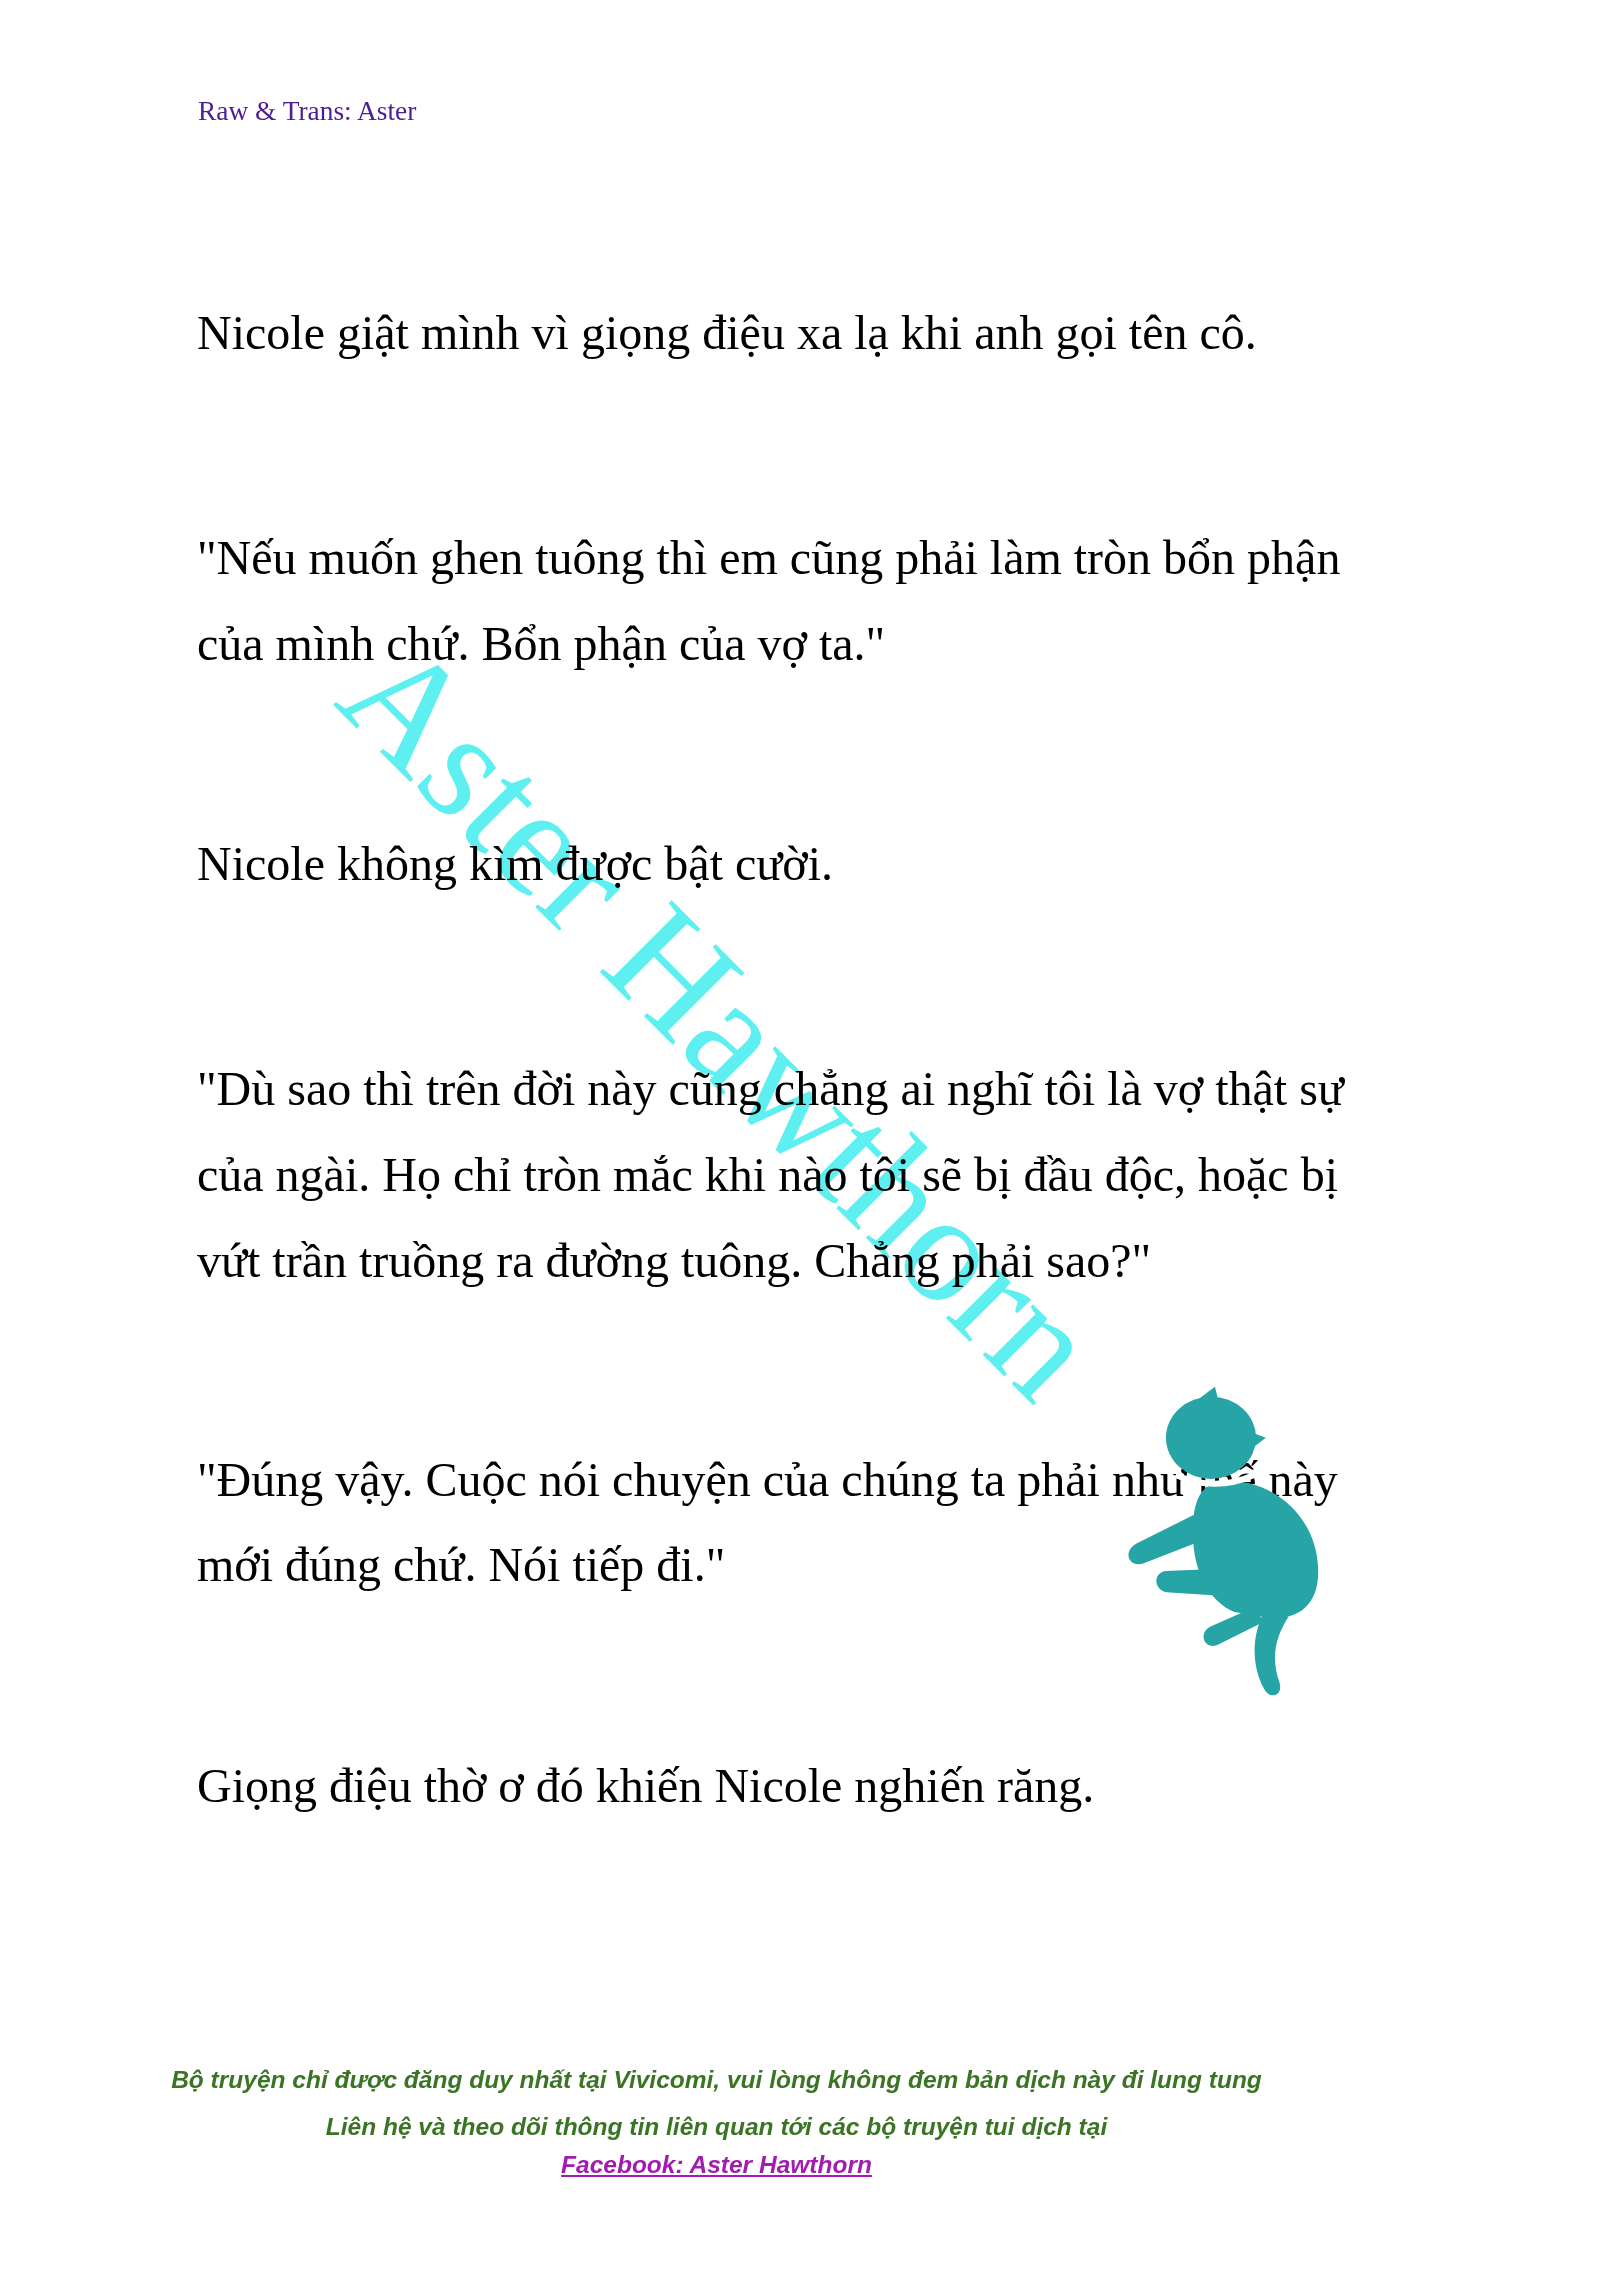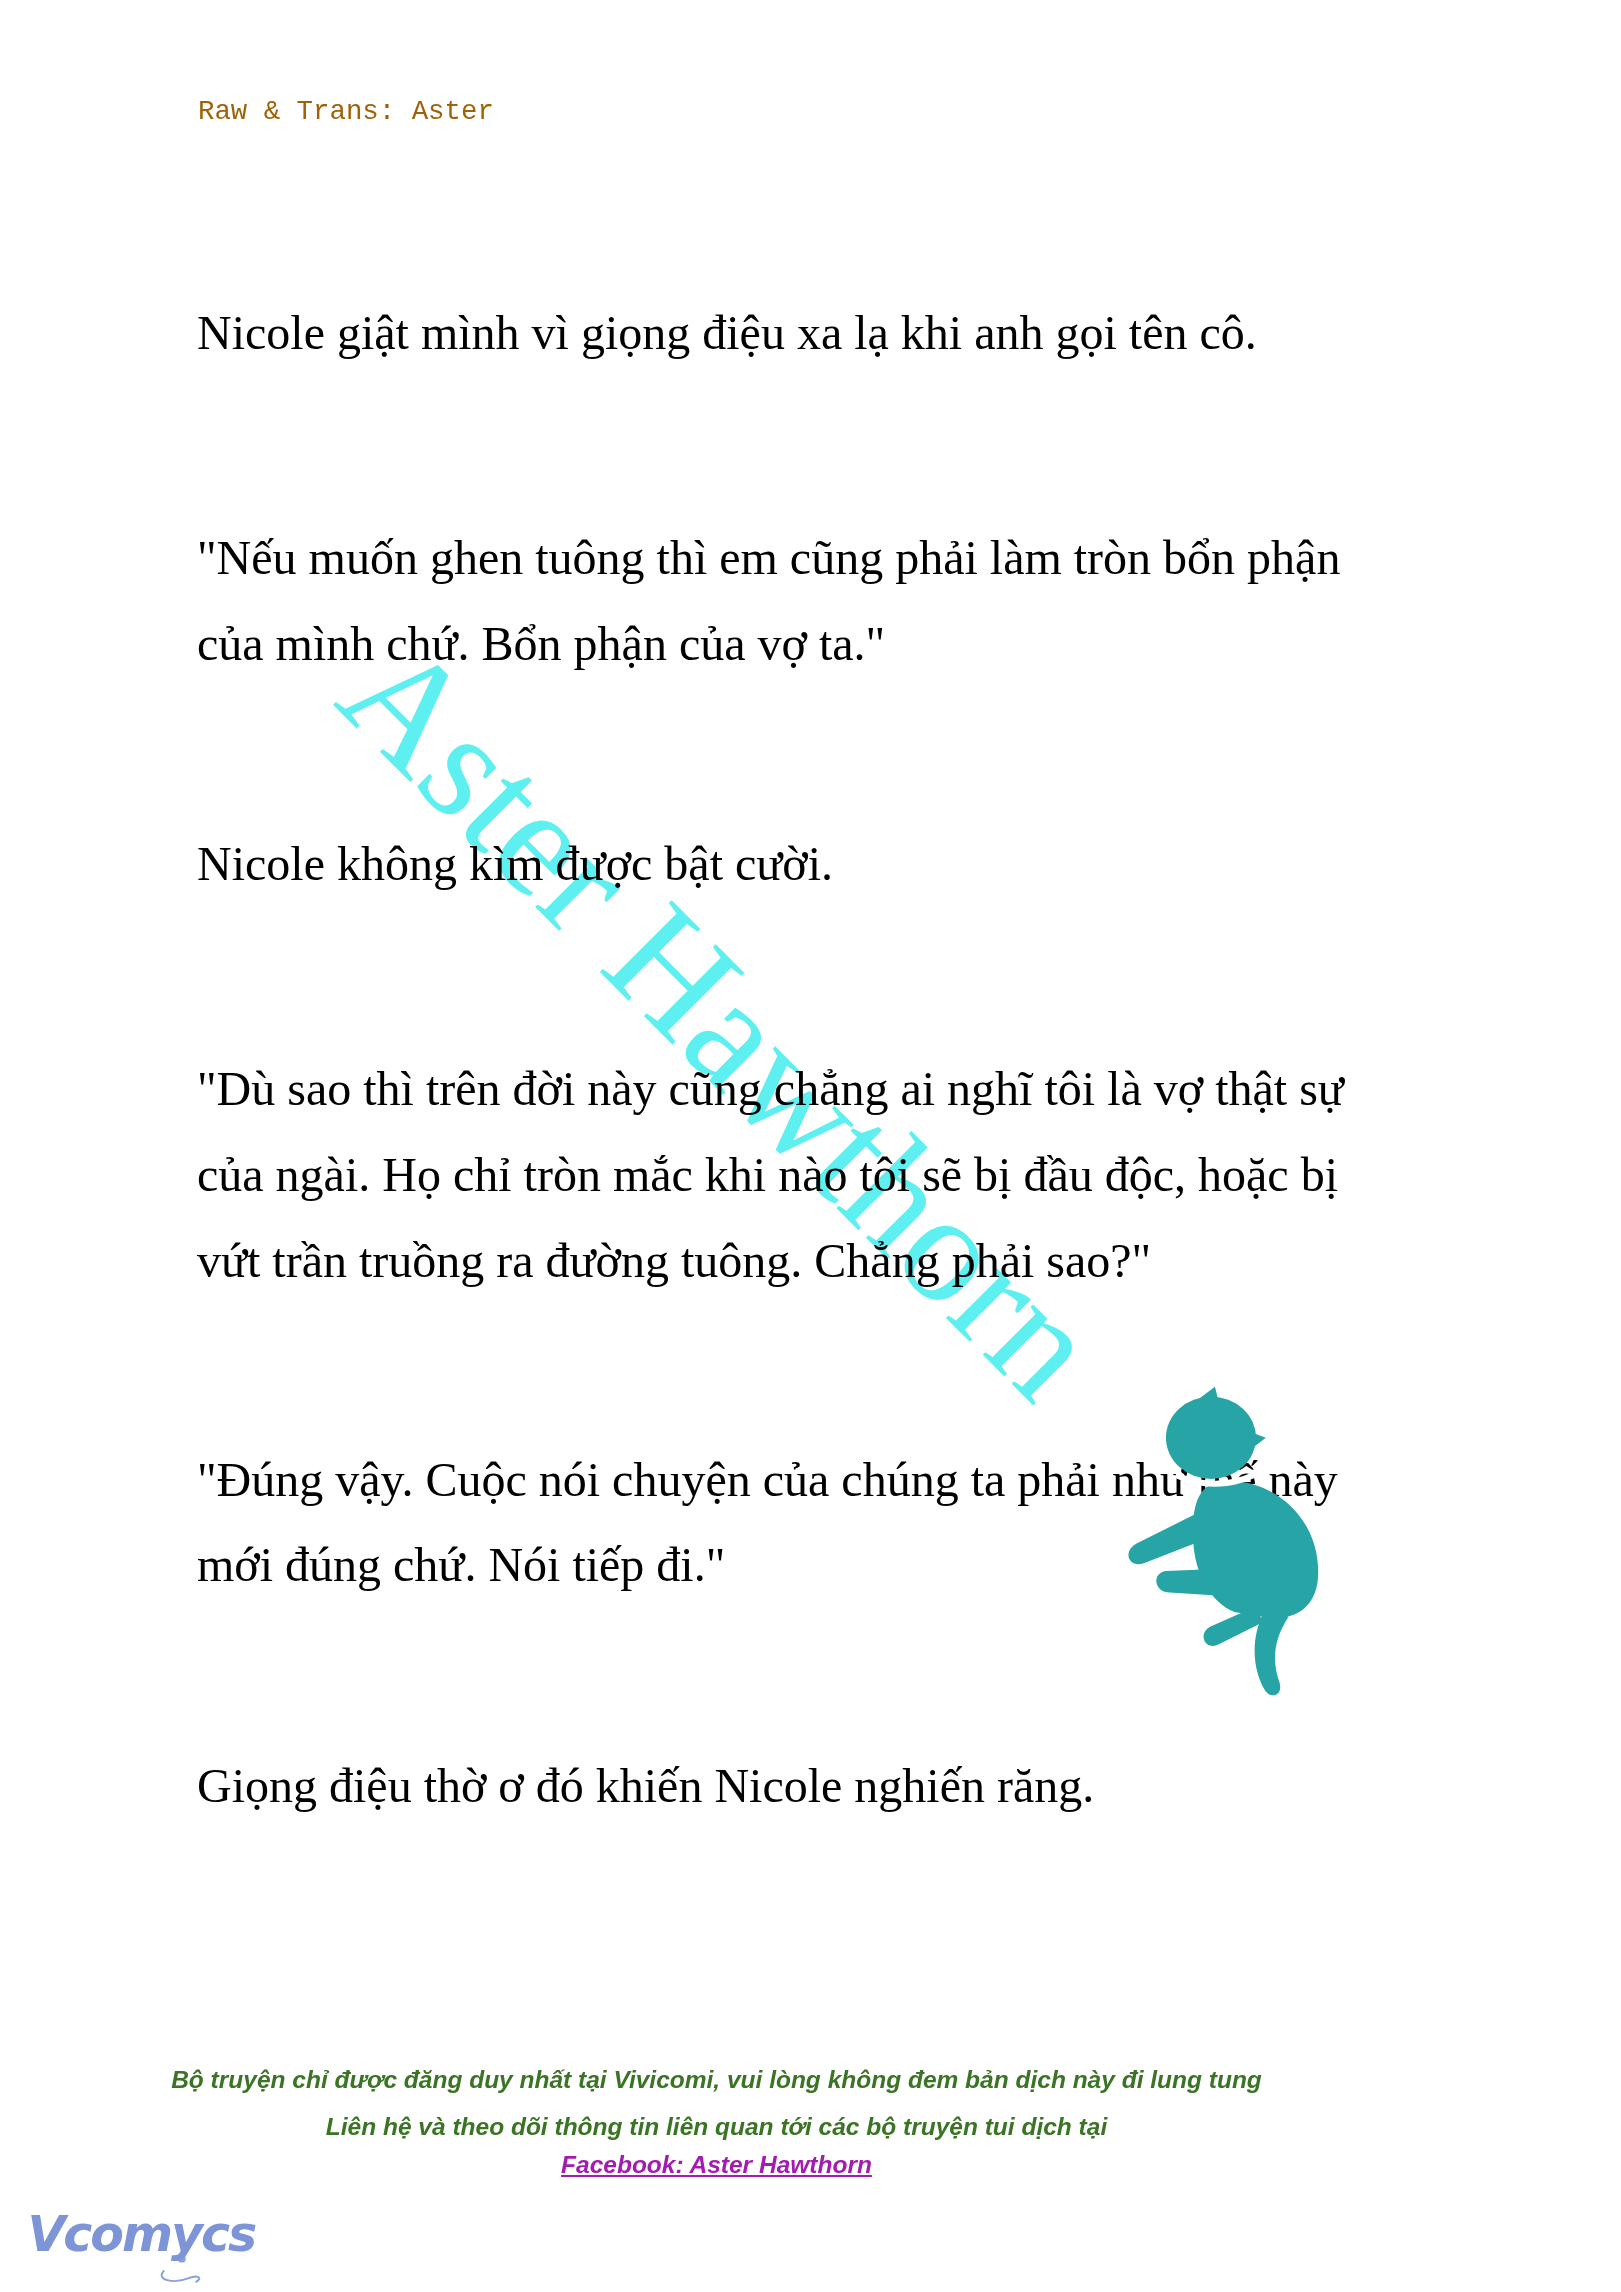--- a/index.html
+++ b/index.html
@@ -17,23 +17,23 @@
       position: absolute;
       left: 0; top: 0;
       width: 1621px;
       height: 2293px;
       background: #ffffff;
     }
     .header-credit {
       position: absolute;
       left: 198px;
       top: 98px;
-      font-family: Liberation Mono, monospace;
+      font-family: Liberation Serif, serif;
       font-size: 27.4px;
-      color: #a16207;
+      color: #4c1d95;
       white-space: nowrap;
       line-height: 1;
     }
     .body-line {
       position: absolute;
       left: 197px;
       font-family: "Liberation Serif", serif;
       font-size: 48px;
       color: #000000;
       white-space: nowrap;
@@ -150,29 +150,15 @@
       <path d="M60,100 Q100,118 140,100" stroke="#ffffff" stroke-width="6" fill="none"></path>
     </svg>
   </div>
 
   <div>
     <div class="footer-line" style="top:2068px; color:#3a7424;">Bộ truyện chỉ được đăng duy nhất tại Vivicomi, vui lòng không đem bản dịch này đi lung tung</div>
     <div class="footer-line" style="top:2115px; color:#3a7424;">Liên hệ và theo dõi thông tin liên quan tới các bộ truyện tui dịch tại</div>
     <div class="footer-line" style="top:2153px; color:#a21caf;text-decoration:underline;">Facebook: Aster Hawthorn</div>
   </div>
 
-  <div class="logo">
-    <svg width="221" height="76" viewBox="0 0 225 78" xmlns="http://www.w3.org/2000/svg">
-      <defs>
-        <linearGradient id="lg" x1="0" y1="0" x2="0" y2="1">
-          <stop offset="0" stop-color="#9bb0e6"></stop>
-          <stop offset="1" stop-color="#6f86cf"></stop>
-        </linearGradient>
-      </defs>
-
-      <path d="M140,62 C130,72 150,76 165,70 C175,66 180,70 172,74" stroke="#8aa0dc" stroke-width="2" fill="none"></path>
-      <circle cx="158" cy="50" r="4" fill="#8aa0dc"></circle>
-    </svg>
-    <div class="logo-text" style="color:#7d95d6;">Vcomycs</div>
-  </div>
 
 </div>
 
 
 </body></html>

